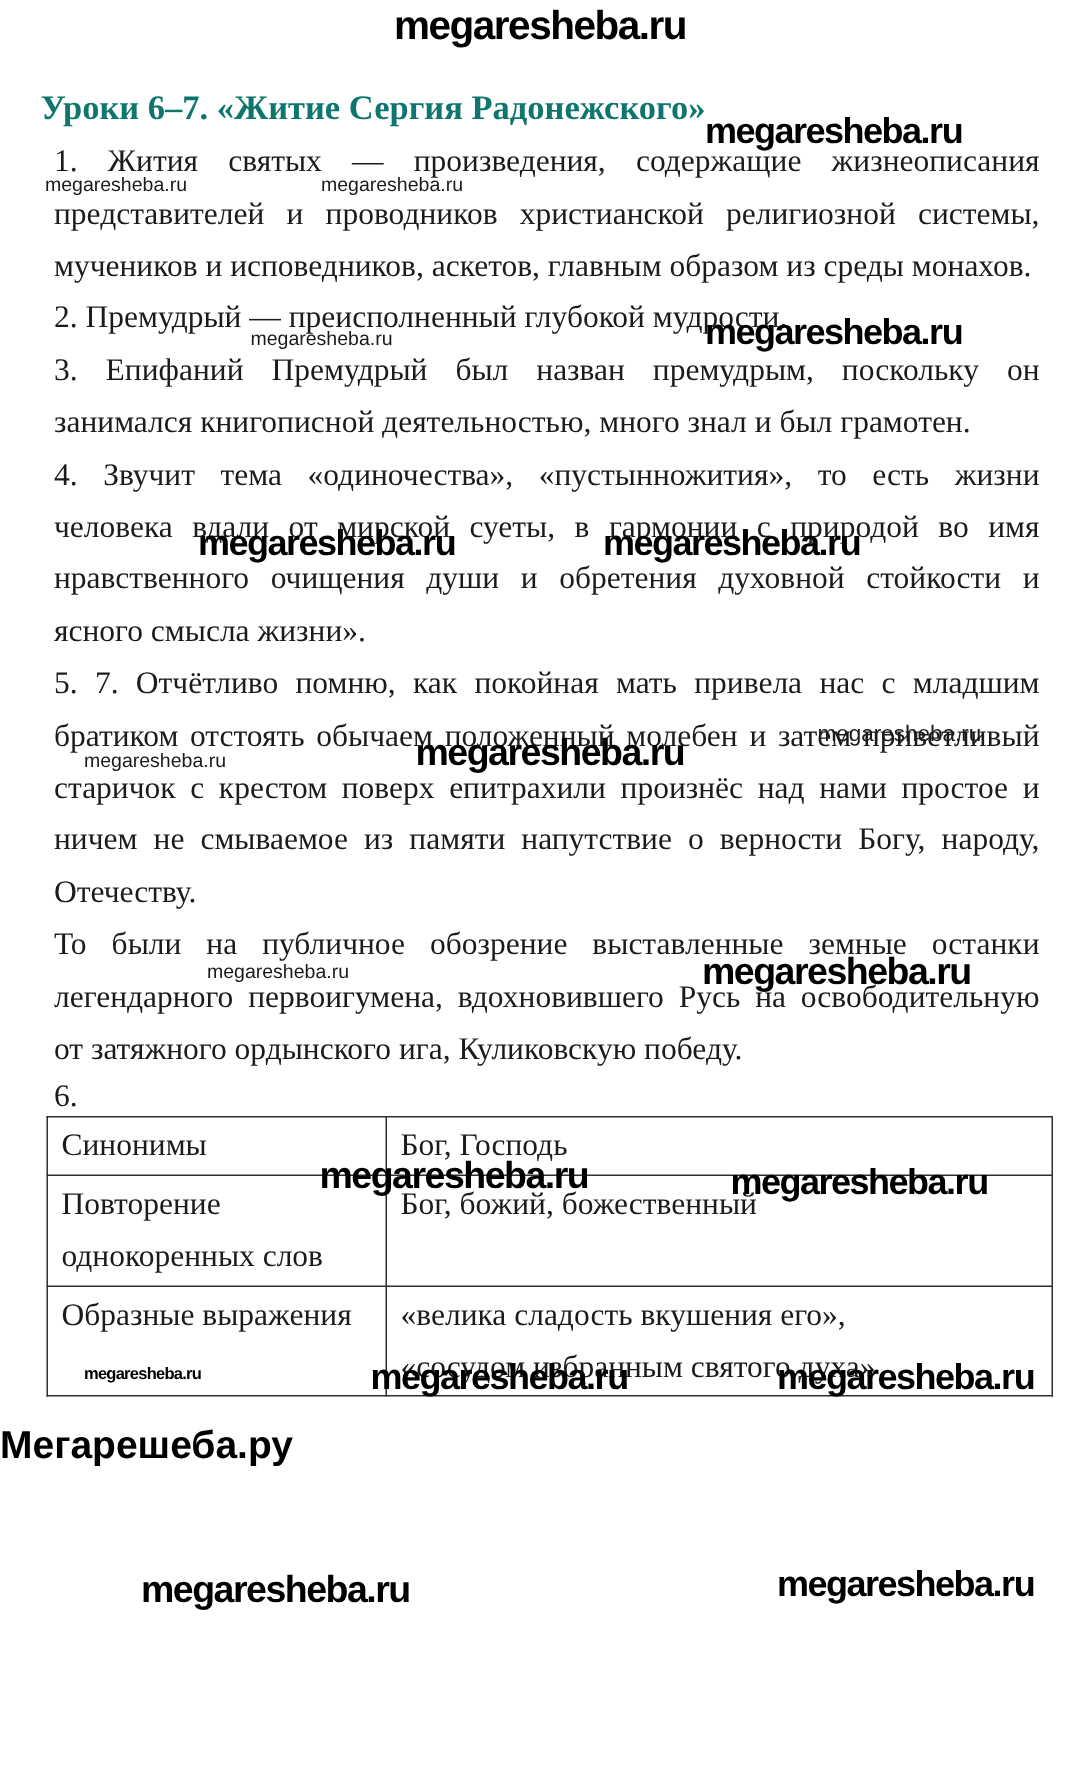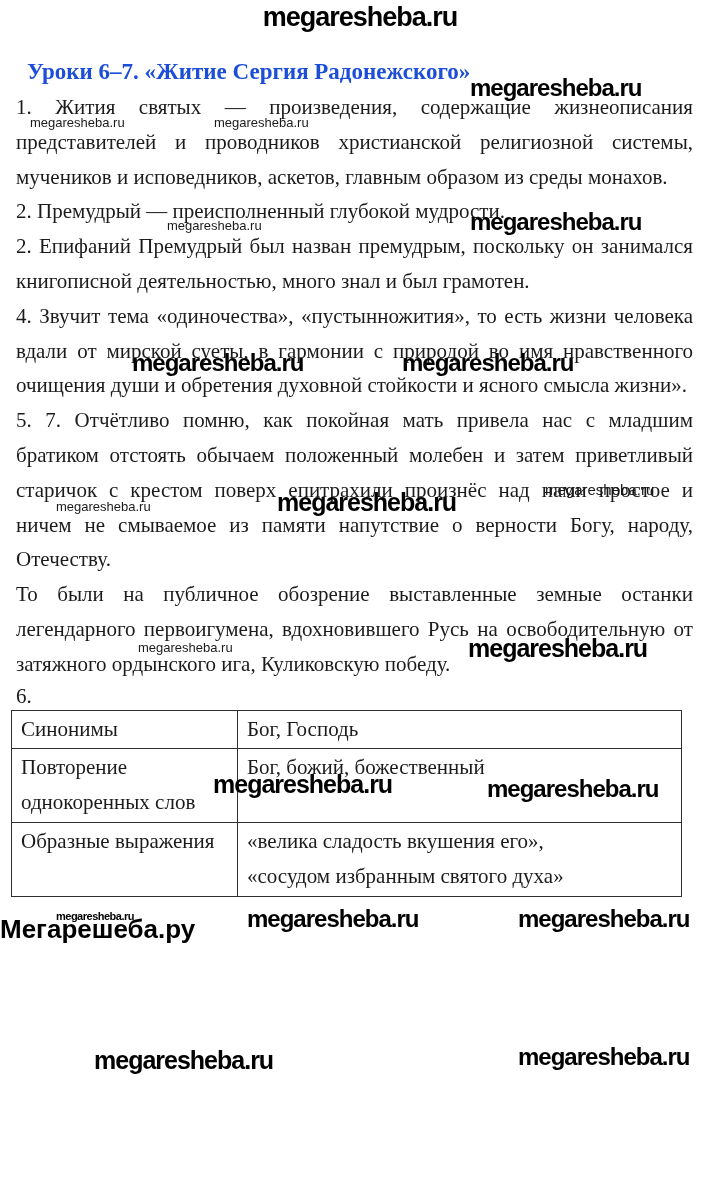--- a/index.html
+++ b/index.html
@@ -14,24 +14,24 @@
 
   .top-watermark {
     margin-top:2px; text-align:center;
     font-family:"Liberation Sans", sans-serif;
     font-weight:700; font-size:27px; line-height:30px;
     letter-spacing:-1px; color:#000;
   }
   .doc-title {
     margin:25px 27px 0 27px;
     font-weight:700; font-size:23px; line-height:30px;
-    color:#1d4ed8;
+    color:#0f766e;
   }
   .body-text {
-    margin:3px 27px 0 16px;
+    margin:3px 27px 0 36px;
     font-size:21px; line-height:34.8px;
     text-align:justify;
   }
   .body-text p { margin:0; }
   .item6 { line-height:28px; text-align:left; }
 
   table.answers {
     border-collapse:collapse;
     margin-left:-5px;
     width:671px;
@@ -75,21 +75,21 @@
 
 <div class="page">
 
   <div class="top-watermark">megaresheba.ru</div>
 
   <h1 class="doc-title">Уроки 6–7. «Житие Сергия Радонежского»</h1>
 
   <div class="body-text">
     <p>1. Жития святых — произведения, содержащие жизнеописания представителей и проводников христианской религиозной системы, мучеников и исповедников, аскетов, главным образом из среды монахов.</p>
     <p>2. Премудрый — преисполненный глубокой мудрости.</p>
-    <p>2. Епифаний Премудрый был назван премудрым, поскольку он занимался книгописной деятельностью, много знал и был грамотен.</p>
+    <p>3. Епифаний Премудрый был назван премудрым, поскольку он занимался книгописной деятельностью, много знал и был грамотен.</p>
     <p>4. Звучит тема «одиночества», «пустынножития», то есть жизни человека вдали от мирской суеты, в гармонии с природой во имя нравственного очищения души и обретения духовной стойкости и ясного смысла жизни».</p>
     <p>5. 7. Отчётливо помню, как покойная мать привела нас с младшим братиком отстоять обычаем положенный молебен и затем приветливый старичок с крестом поверх епитрахили произнёс над нами простое и ничем не смываемое из памяти напутствие о верности Богу, народу, Отечеству.</p>
     <p>То были на публичное обозрение выставленные земные останки легендарного первоигумена, вдохновившего Русь на освободительную от затяжного ордынского ига, Куликовскую победу.</p>
 
     <p class="item6">6.</p>
 
     <table class="answers">
       <tbody>
           <tr class="r1">
         <td class="c1">Синонимы</td>

